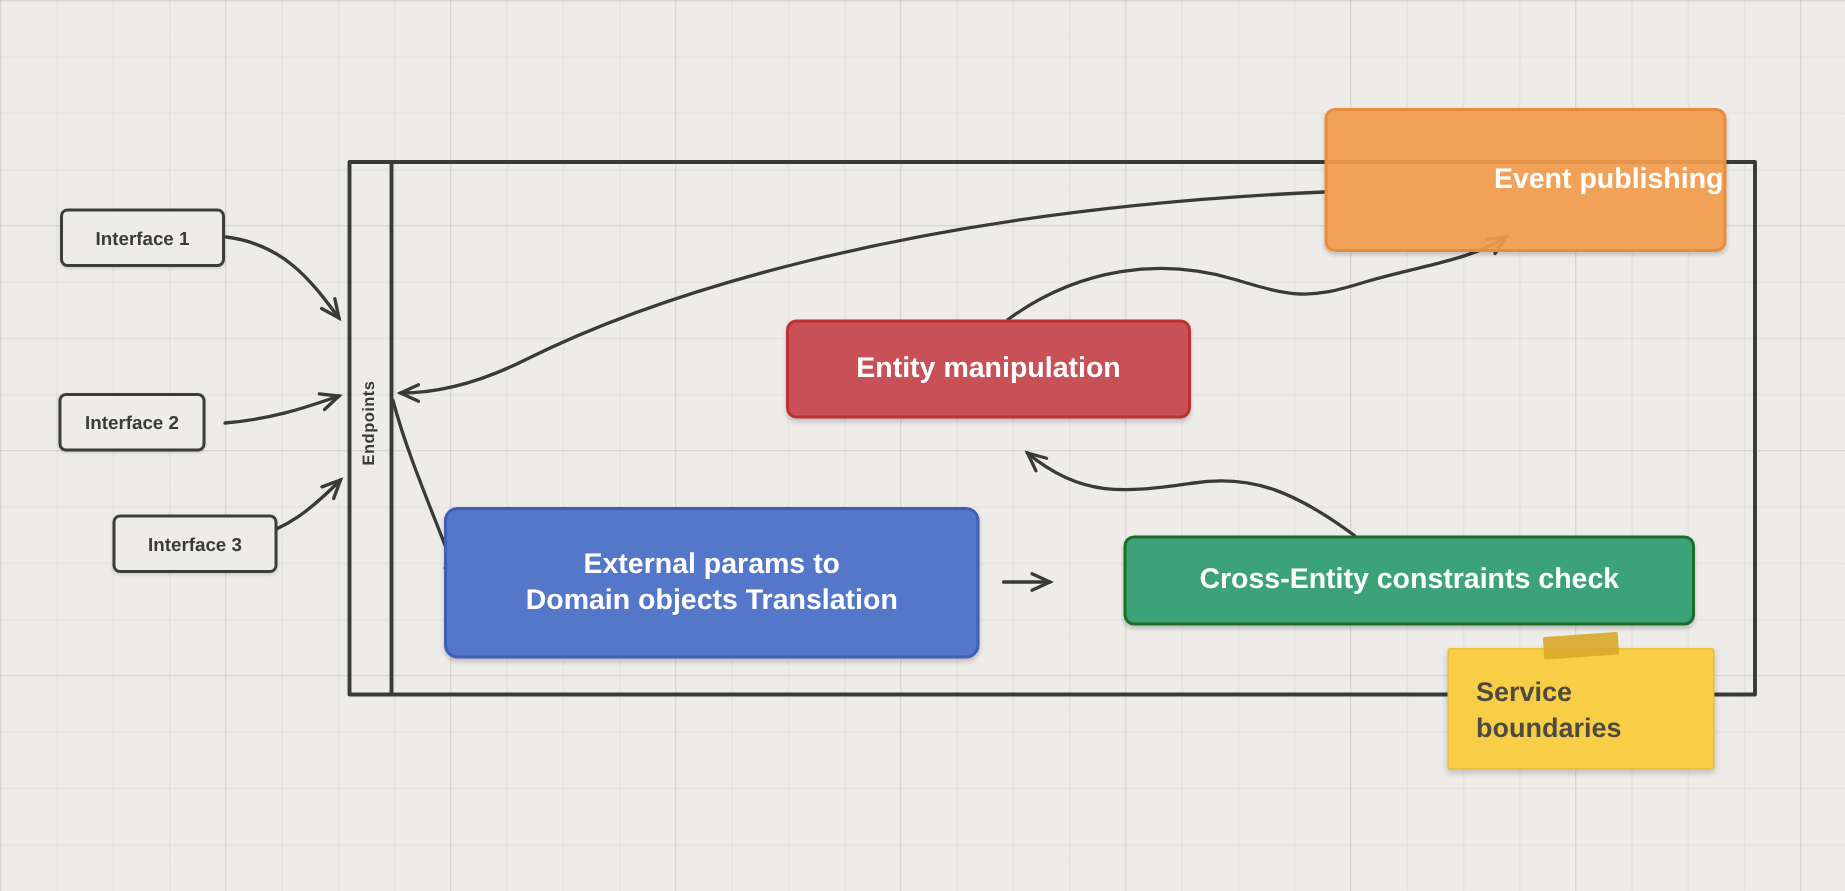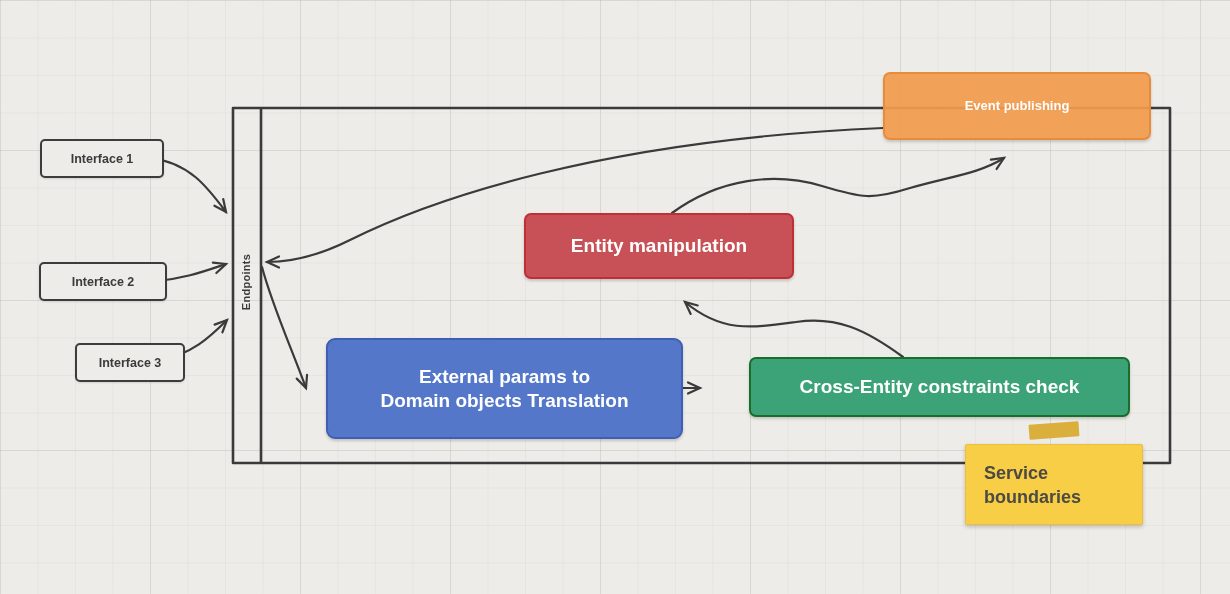--- a/index.html
+++ b/index.html
@@ -78,40 +78,39 @@
     width: 70px;
     height: 14px;
     text-align: center;
     font-size: 11px;
     font-weight: bold;
     color: #3b3b3b;
     letter-spacing: 0.3px;
     transform: rotate(-90deg);
   }
 
-  .box-event        { left: 883px; top: 72px;  width: 268px; height: 68px;  font-size: 13px; border-radius: 7px; }
+  .box-event        { left: 883px; top: 72px;  width: 268px; height: 96px;  font-size: 19px; border-radius: 7px; justify-content: flex-end; }
   .box-entity       { left: 524px; top: 213px; width: 270px; height: 66px;  font-size: 19px; border-radius: 7px; }
-  .box-translate    { left: 326px; top: 338px; width: 357px; height: 101px; font-size: 19px; border-radius: 9px; }
+  .box-translate    { left: 296px; top: 338px; width: 357px; height: 101px; font-size: 19px; border-radius: 9px; }
   .box-constraints  { left: 706px; top: 357px; width: 381px; height: 60px;  font-size: 19px; border-radius: 7px; }
 
   .sticky-note {
     position: absolute;
     left: 965px; top: 432px;
     width: 178px; height: 81px;
     border-width: 1px;
     border-style: solid;
     border-radius: 2px;
     box-shadow: 0 2px 4px rgba(0,0,0,0.2);
     font-weight: bold;
     font-size: 18px;
     color: #4c4a42;
     line-height: 1.35;
     padding: 16px 10px 0 18px;
     white-space: pre-line;
-    margin-top: 12px;
   }
   .sticky-tape {
     position: absolute;
     left: 1029px; top: 423px;
     width: 50px; height: 15px;
     background: rgba(216, 168, 40, 0.9);
     transform: rotate(-4deg);
     border-radius: 1px;
   }
 </style>
@@ -140,24 +139,24 @@
 
     <path class="edge" marker-end="url(#arrowhead)" d="M 669,388 L 700,388"></path>
 
     <path class="edge" marker-end="url(#arrowhead)" d="M 903,357 C 865,329 836,316 796,322 C 752,328 722,333 685,302"></path>
 
     <path class="edge" marker-end="url(#arrowhead)" d="M 672,213 C 720,178 775,172 822,186 C 862,198 872,200 910,188 C 952,176 978,174 1004,158"></path>
   </svg>
 
   <div class="endpoints-label">Endpoints</div>
 
-  <div class="iface" style="left:40px; top:139px; width:124px; height:39px;">
+  <div class="iface" style="left:40px; top:139px; width:110px; height:39px;">
     <span>Interface 1</span>
   </div>
-  <div class="iface" style="left:39px; top:262px; width:128px; height:39px;">
+  <div class="iface" style="left:39px; top:262px; width:98px; height:39px;">
     <span>Interface 2</span>
   </div>
   <div class="iface" style="left:43px; top:343px; width:110px; height:39px;margin-left:32px;">
     <span>Interface 3</span>
   </div>
 
   <div class="shape box-event" style="background-color: rgba(242, 155, 77, 0.93); border-color: rgb(230, 140, 60);">
     <span>Event publishing</span>
   </div>
 

